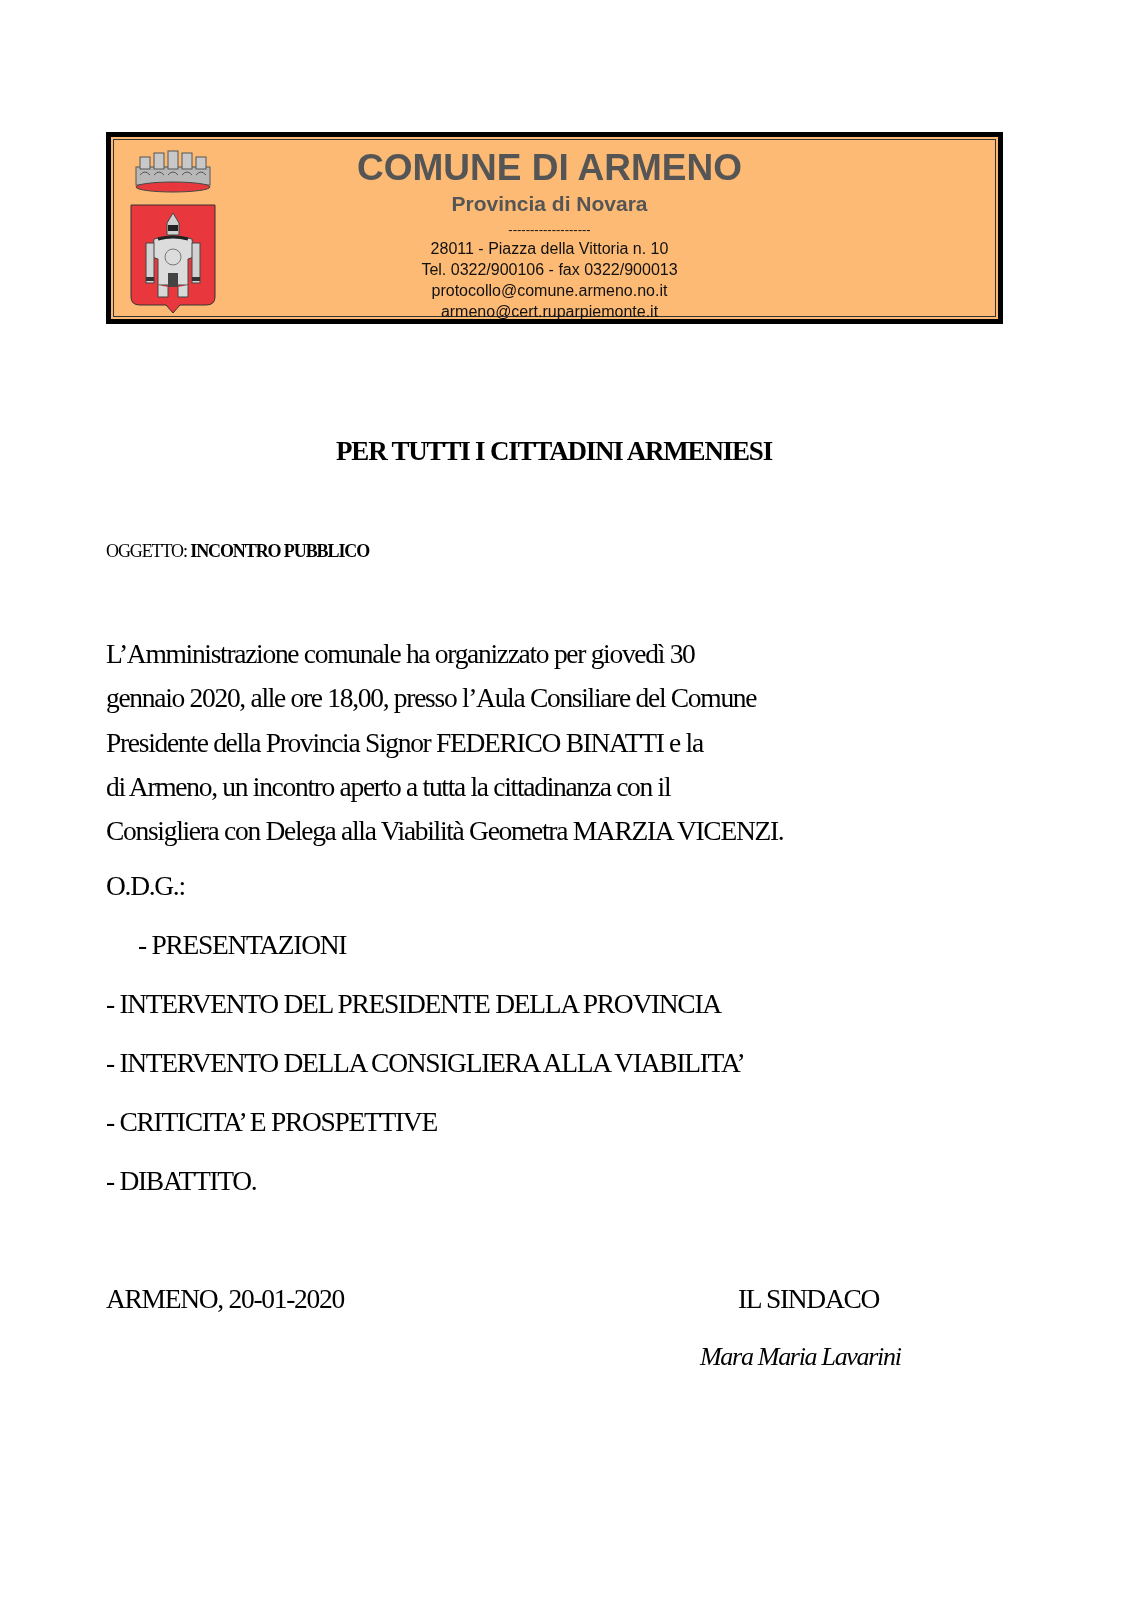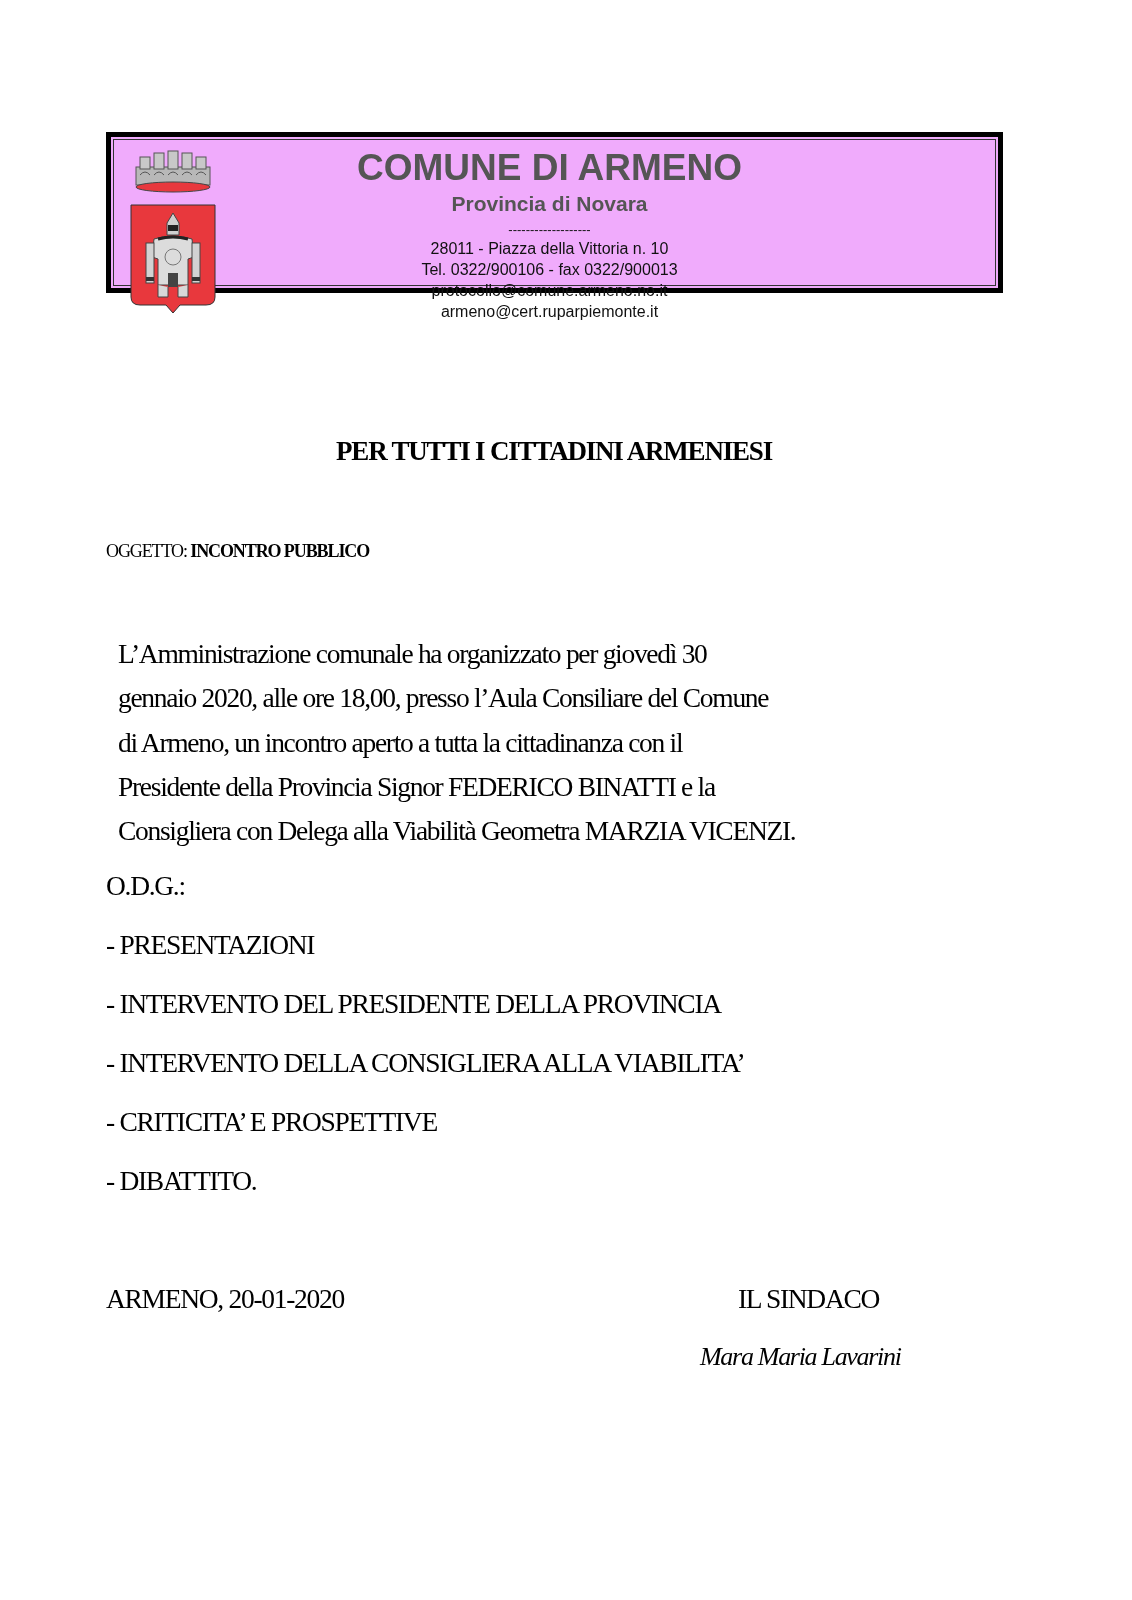--- a/index.html
+++ b/index.html
@@ -1,20 +1,20 @@
 <!DOCTYPE html>
 <html><head>
   <meta charset="utf-8">
   <style>
     html, body { margin: 0; padding: 0; background: #ffffff; }
     body { width: 1132px; height: 1600px; position: relative; overflow: hidden; font-family: "Liberation Sans", sans-serif; color: #000; }
 
     .letterhead {
-      position: absolute; left: 106px; top: 132px; width: 897px; height: 161px;
-      box-sizing: border-box; border: 5px solid #000; background: #f0abfc;
+      position: absolute; left: 106px; top: 132px; width: 897px; height: 192px;
+      box-sizing: border-box; border: 5px solid #000; background: #fdba74;
     }
     .letterhead-inner {
       position: absolute; left: 2px; top: 2px; right: 2px; bottom: 2px;
       border: 1px solid #333;
     }
     .crest { position: absolute; left: 17px; top: 10px; width: 90px; height: 170px; }
     .hdr-title {
       position: absolute; left: 0; right: 0; top: 10px; text-align: center;
       font-family: "Liberation Sans", sans-serif; font-weight: bold; font-size: 37px;
       color: #555; letter-spacing: 0px; margin-left: -10px;
@@ -39,24 +39,24 @@
       font-weight: bold; font-size: 27px; letter-spacing: -1.2px;
     }
     .subject {
       position: absolute; left: 106px; top: 541px; font-size: 18px; letter-spacing: -1.1px;
     }
     .subject b { font-weight: bold; }
     .body-para {
       position: absolute; left: 106px; top: 632px; width: 920px;
       font-size: 27.5px; line-height: 44.3px; letter-spacing: -1.3px;
     }
-    .body-para div { white-space: nowrap; margin-left: 12px; }
+    .body-para div { white-space: nowrap; }
     .odg-label { position: absolute; left: 106px; top: 870px; font-size: 27.5px; letter-spacing: -1.3px; }
     .odg-item { position: absolute; left: 106px; font-size: 27.5px; letter-spacing: -1.3px; white-space: nowrap; }
-    .odg-0 { top: 929px; }
+    .odg-0 { top: 929px; margin-left: 32px; }
     .odg-1 { top: 988px; }
     .odg-2 { top: 1047px; }
     .odg-3 { top: 1106px; }
     .odg-4 { top: 1165px; }
     .place-date { position: absolute; left: 106px; top: 1283px; font-size: 27.5px; letter-spacing: -1.3px; }
     .signer-title { position: absolute; left: 738px; top: 1283px; font-size: 27.5px; letter-spacing: -1.3px; }
     .signer-name { position: absolute; left: 700px; top: 1342px; font-size: 26px; font-style: italic; letter-spacing: -1.3px; }
   </style>
 </head>
 <body>
@@ -105,22 +105,22 @@
 
 <div class="main-title doc-text">PER TUTTI I CITTADINI ARMENIESI</div>
 
 <div class="subject doc-text">
   <span>OGGETTO: </span><b>INCONTRO PUBBLICO</b>
 </div>
 
 <div class="body-para doc-text">
   <div>L’Amministrazione comunale ha organizzato per giovedì 30</div>
   <div>gennaio 2020, alle ore 18,00, presso l’Aula Consiliare del Comune</div>
+  <div>Presidente della Provincia Signor FEDERICO BINATTI e la</div>
   <div>di Armeno, un incontro aperto a tutta la cittadinanza con il</div>
-  <div>Presidente della Provincia Signor FEDERICO BINATTI e la</div>
   <div>Consigliera con Delega alla Viabilità Geometra MARZIA VICENZI.</div>
 </div>
 
 <div class="odg-label doc-text">O.D.G.:</div>
 <div class="odg-item odg-0 doc-text">- PRESENTAZIONI</div>
 <div class="odg-item odg-1 doc-text">- INTERVENTO DEL PRESIDENTE DELLA PROVINCIA</div>
 <div class="odg-item odg-2 doc-text">- INTERVENTO DELLA CONSIGLIERA ALLA VIABILITA’</div>
 <div class="odg-item odg-3 doc-text">- CRITICITA’ E PROSPETTIVE</div>
 <div class="odg-item odg-4 doc-text">- DIBATTITO.</div>
 

